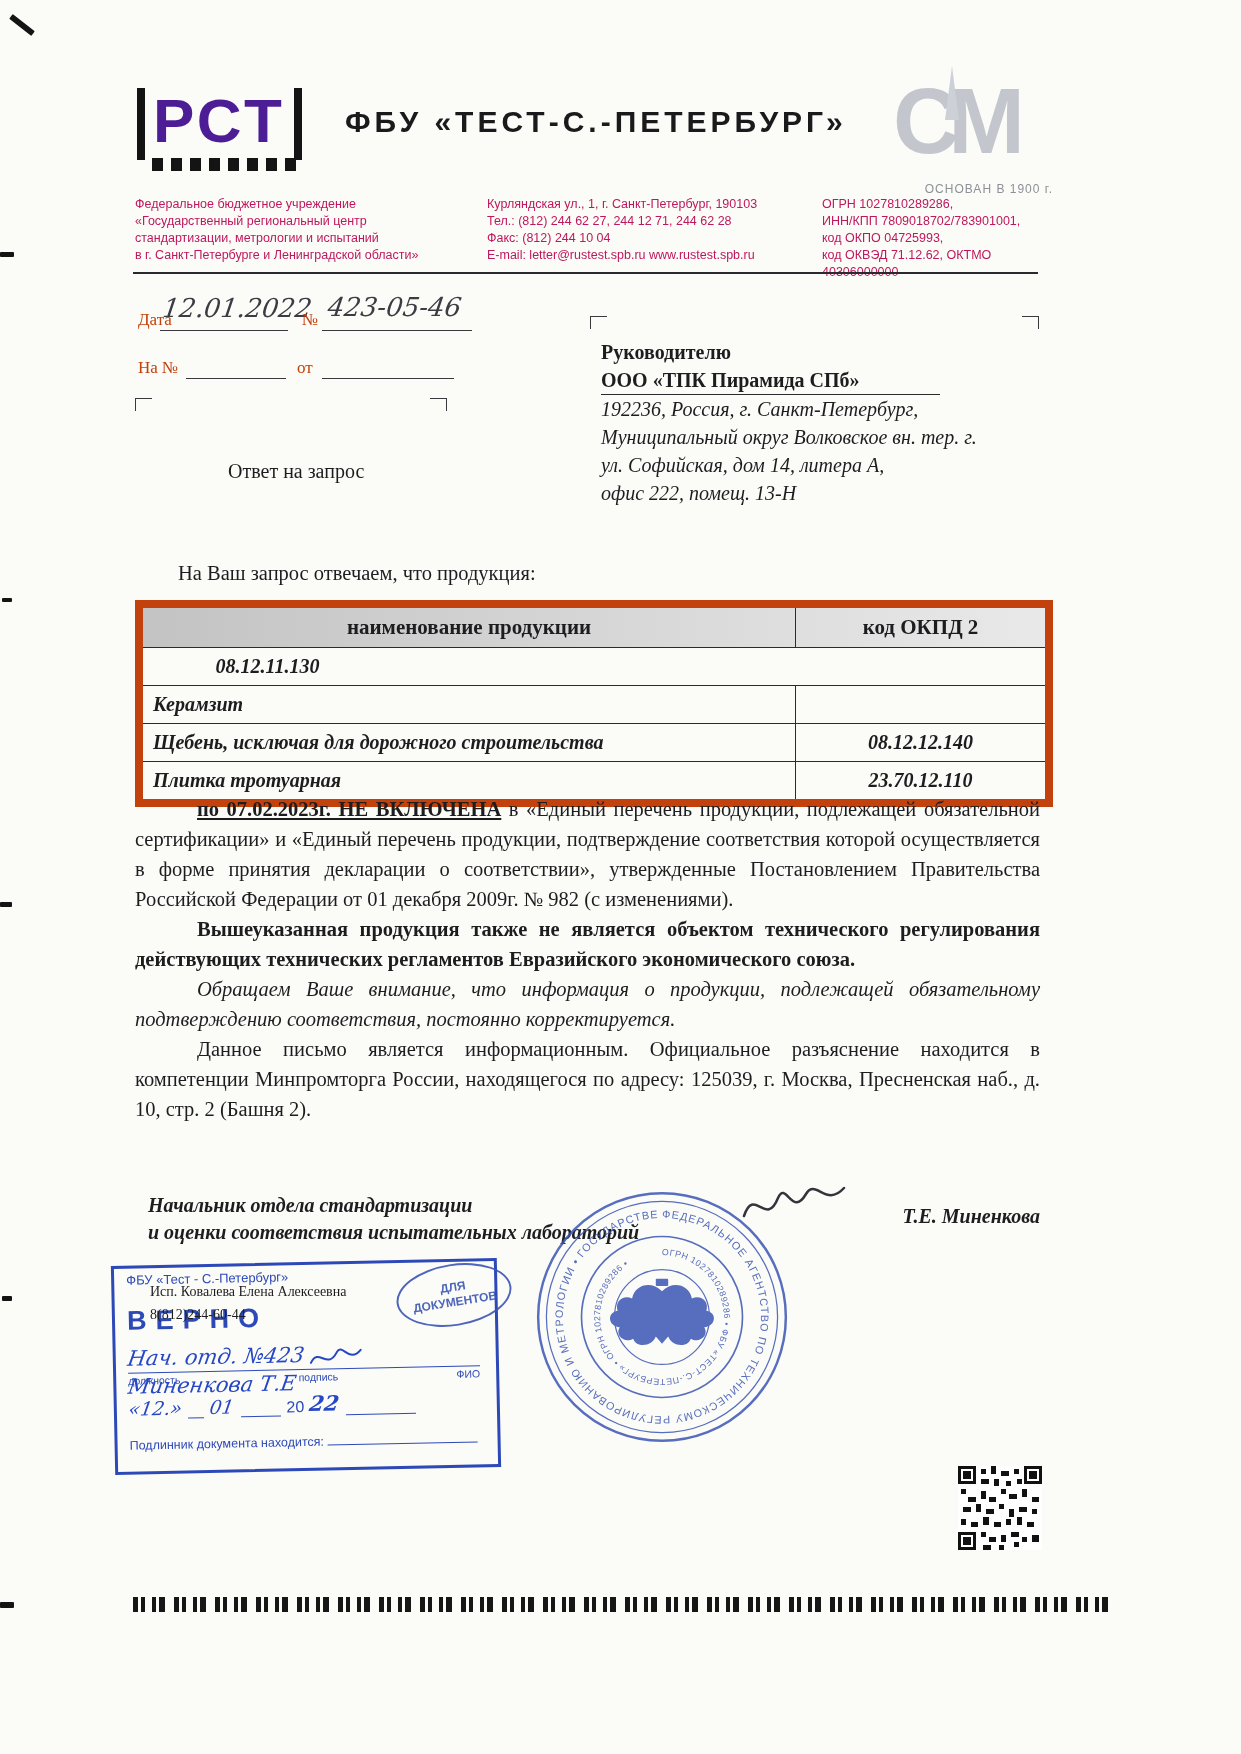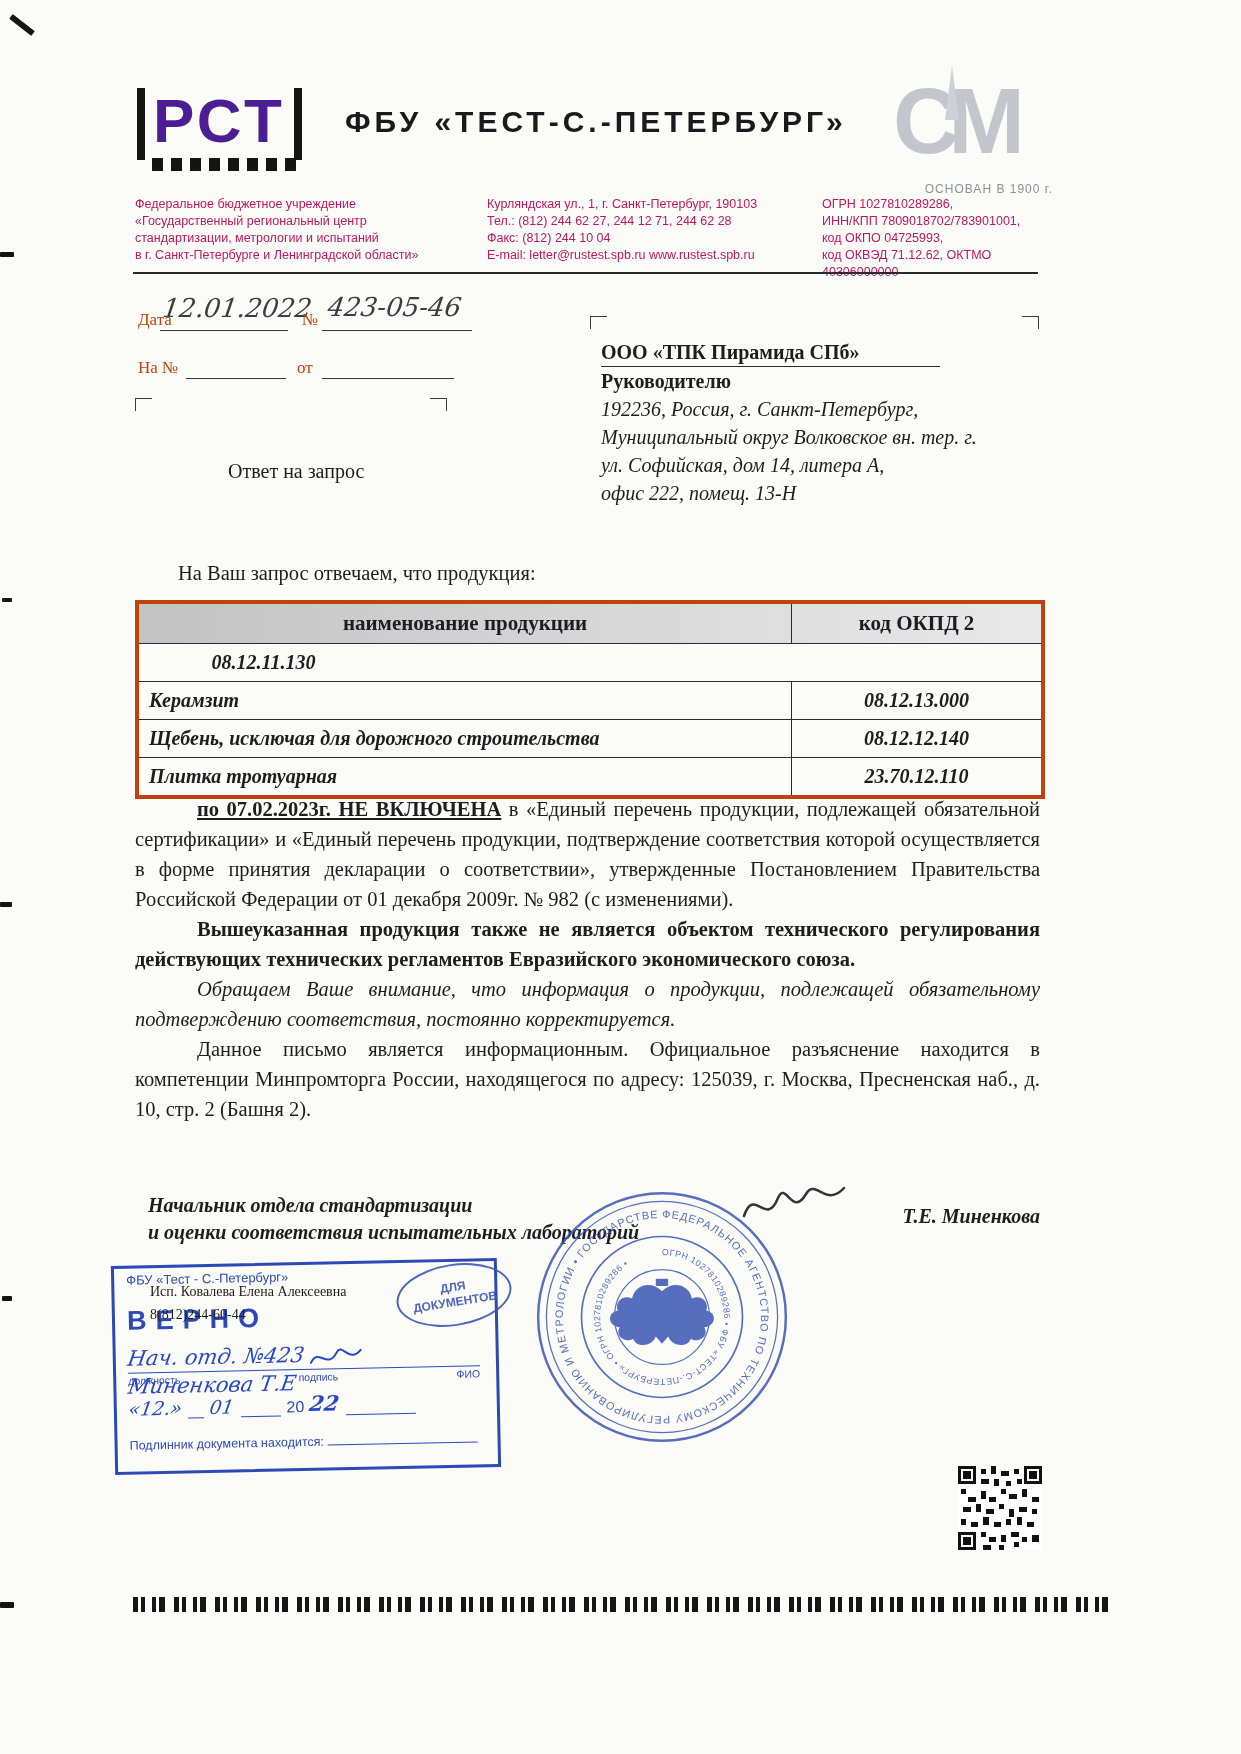--- a/index.html
+++ b/index.html
@@ -36,21 +36,21 @@
   .uline{position:absolute;border-bottom:1.5px solid #3a3a3e;}
   .corner{position:absolute;width:16px;height:12px;border-top:1.6px solid #3a3a3e;}
   .corner.l{border-left:1.6px solid #3a3a3e;}
   .corner.r{border-right:1.6px solid #3a3a3e;}
 
   .recipient{font-size:20px;line-height:28px;}
   .recipient .b{font-weight:bold;}
   .recipient .i{font-style:italic;}
 
   
-  .tbl{position:absolute;left:135px;top:600px;width:902px;border:4px solid #c2410c;}
+  .tbl{position:absolute;left:135px;top:600px;width:902px;border:8px solid #c2410c;}
   .trow{display:flex;border-top:1.6px solid #2b2b2e;}
   .trow:first-child{border-top:none;}
   .tname{width:653px;border-right:1.6px solid #2b2b2e;padding:7px 10px;box-sizing:border-box;}
   .tcode{width:249px;padding:7px 6px;text-align:center;box-sizing:border-box;}
   .thead{background:linear-gradient(90deg,#c3c3c3,#e9e9e9);font-weight:bold;font-size:21px;
          text-align:center;}
   .tbody-row{font-style:italic;font-weight:bold;font-size:20px;}
 
   
   .bodytext{position:absolute;left:135px;top:794px;width:905px;font-size:20.5px;
@@ -161,43 +161,42 @@
   <div class="uline" style="left:186px;top:378px;width:100px;"></div>
   <span class="abs flabel" style="left:297px;top:358px;">от</span>
   <div class="uline" style="left:322px;top:378px;width:132px;"></div>
 
   <div class="corner l" style="left:135px;top:398px;"></div>
   <div class="corner r" style="left:430px;top:398px;"></div>
   <div class="corner l" style="left:590px;top:316px;"></div>
   <div class="corner r" style="left:1022px;top:316px;"></div>
 
   <div class="abs recipient" style="left:601px;top:338px;width:445px;">
+    <div class="b">Руководителю</div>
     <div class="b" style="border-bottom:1.5px solid #2a2a2e;display:inline-block;padding-right:80px;">ООО  «ТПК Пирамида СПб»</div>
-    <div class="b">Руководителю</div>
     <div class="i">192236, Россия, г. Санкт-Петербург,</div>
     <div class="i">Муниципальный округ Волковское вн. тер. г.</div>
     <div class="i">ул. Софийская, дом 14, литера А,</div>
     <div class="i">офис 222, помещ. 13-Н</div>
   </div>
 
   <div class="abs" style="left:228px;top:460px;font-size:20px;">Ответ на запрос</div>
 
   <div class="abs" style="left:178px;top:562px;font-size:20.5px;">На Ваш запрос отвечаем, что продукция:</div>
 
   <div class="tbl">
     <div class="trow thead">
       <div class="tname">наименование продукции</div>
       <div class="tcode">код ОКПД 2</div>
     </div>
     <div class="trow tbody-row">
       <div class="tcode">08.12.11.130</div>
     </div>
     <div class="trow tbody-row">
       <div class="tname">Керамзит</div>
-      <div class="tcode">08.12.13.000</div>
     </div>
     <div class="trow tbody-row">
       <div class="tname">Щебень, исключая для дорожного строительства</div>
       <div class="tcode">08.12.12.140</div>
     </div>
     <div class="trow tbody-row">
       <div class="tname">Плитка тротуарная</div>
       <div class="tcode">23.70.12.110</div>
     </div>
   </div>

